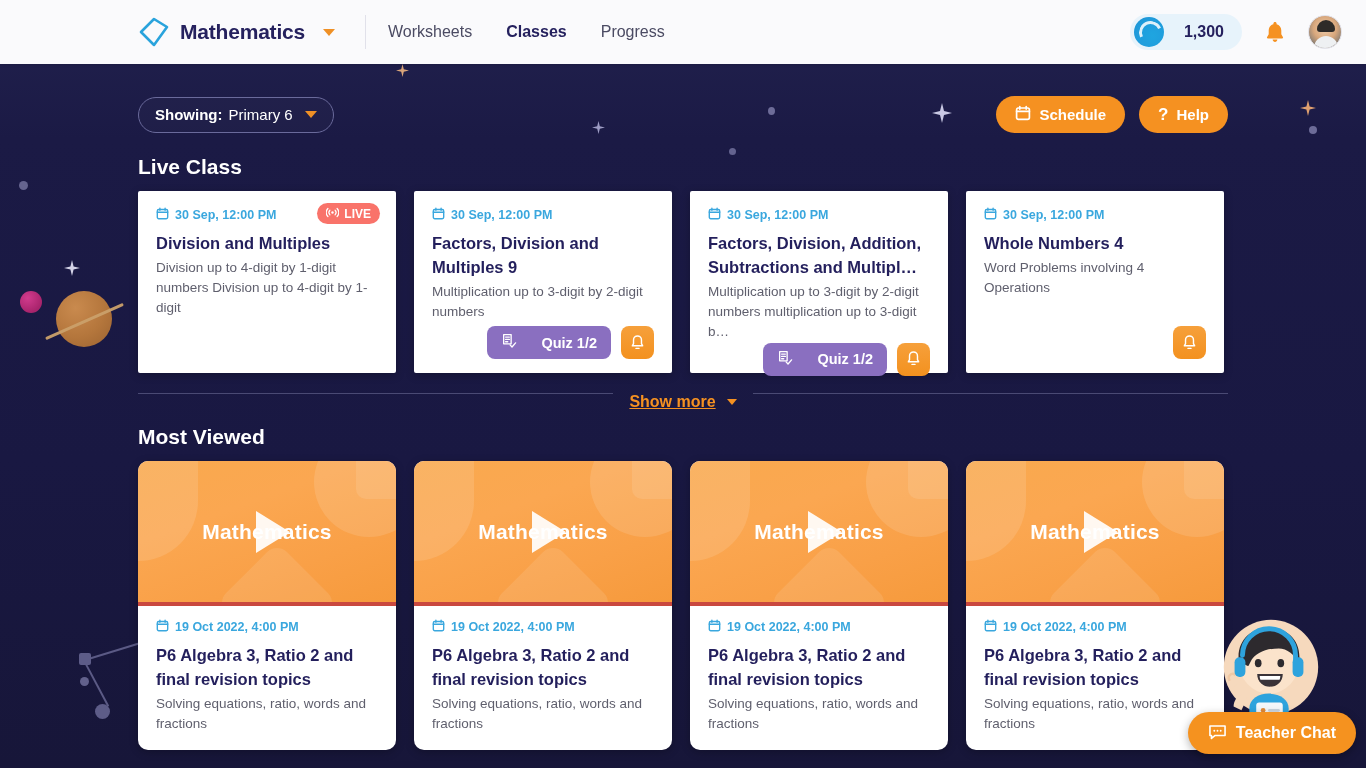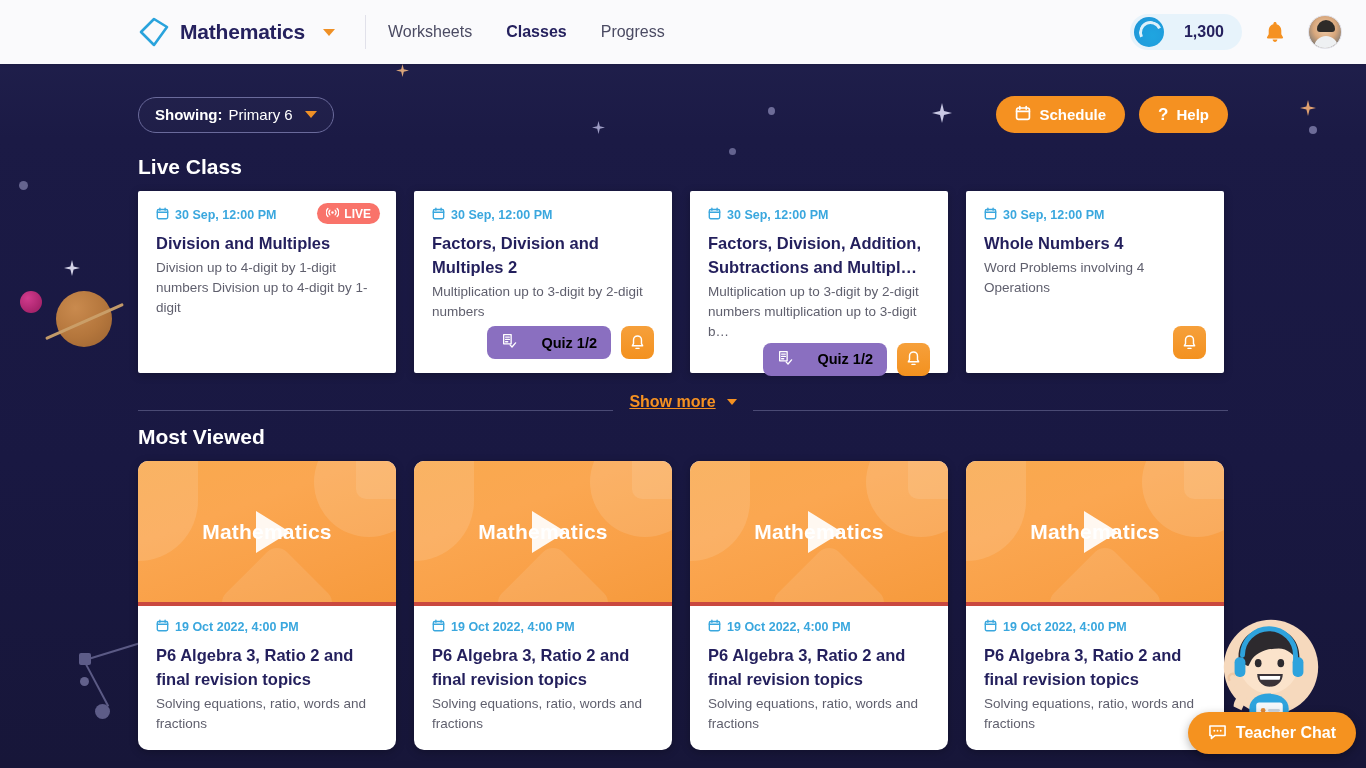--- a/index.html
+++ b/index.html
@@ -163,34 +163,34 @@
   }
   .card-desc {
     color: #5f5f6d; font-size: 13.5px; line-height: 1.5; margin-top: 2px;
   }
   .card-actions {
     margin-top: auto; display: flex; justify-content: flex-end;
     align-items: center; gap: 10px;
   }
   .quiz-badge {
     display: flex; align-items: center; gap: 24px;
-    background: #8a6fc0; color: #000000;
+    background: #8a6fc0; color: #ffffff;
     border-radius: 8px; height: 33px; padding: 0 14px;
     font-size: 14.5px; font-weight: bold; cursor: pointer;
   }
   .bell-btn {
     width: 33px; height: 33px; border-radius: 8px;
     background: linear-gradient(180deg,#f6a03b 0%, #f3911f 100%);
     display: flex; align-items: center; justify-content: center;
     cursor: pointer; flex: none;
   }
 
   
   .showmore-row {
-    display: flex; align-items: flex-end; gap: 16px;
+    display: flex; align-items: flex-start; gap: 16px;
     margin: 20px 0 4px 0;
   }
   .hr { flex: 1; height: 1px; background: #4a4a74; }
   .showmore-link {
     display: flex; align-items: center; gap: 7px;
     color: #f59121; font-size: 16px; font-weight: bold;
     text-decoration: underline; cursor: pointer;
   }
 
   
@@ -359,21 +359,21 @@
       <div class="live-card">
         <div class="card-date">
           <span>
             <svg width="13" height="13" viewBox="0 0 16 16" fill="none" stroke="#3aa7de" stroke-width="1.7">
               <rect x="1.6" y="3" width="12.8" height="11.4" rx="1.8"></rect>
               <path d="M1.6 6.4h12.8M4.8 1.5v2.6M11.2 1.5v2.6" stroke-linecap="round"></path>
             </svg>
           </span>
           <span>30 Sep, 12:00 PM</span>
         </div>
-        <div class="card-title">Factors, Division and Multiples 2</div>
+        <div class="card-title">Factors, Division and Multiples 9</div>
         <div class="card-desc">Multiplication up to 3-digit by 2-digit numbers</div>
         <div class="card-actions">
           <div class="quiz-badge">
             <span>
               <svg width="16" height="16" viewBox="0 0 18 18" fill="none" stroke="#fff" stroke-width="1.5" stroke-linecap="round" stroke-linejoin="round">
                 <path d="M3 1.8h8.4v10.4H3z"></path>
                 <path d="M5.2 4.6h4.2M5.2 7.2h4.2M5.2 9.8h2.4"></path>
                 <path d="M10.2 13.4l2.2 2.3 4-4.6"></path>
               </svg>
             </span>

